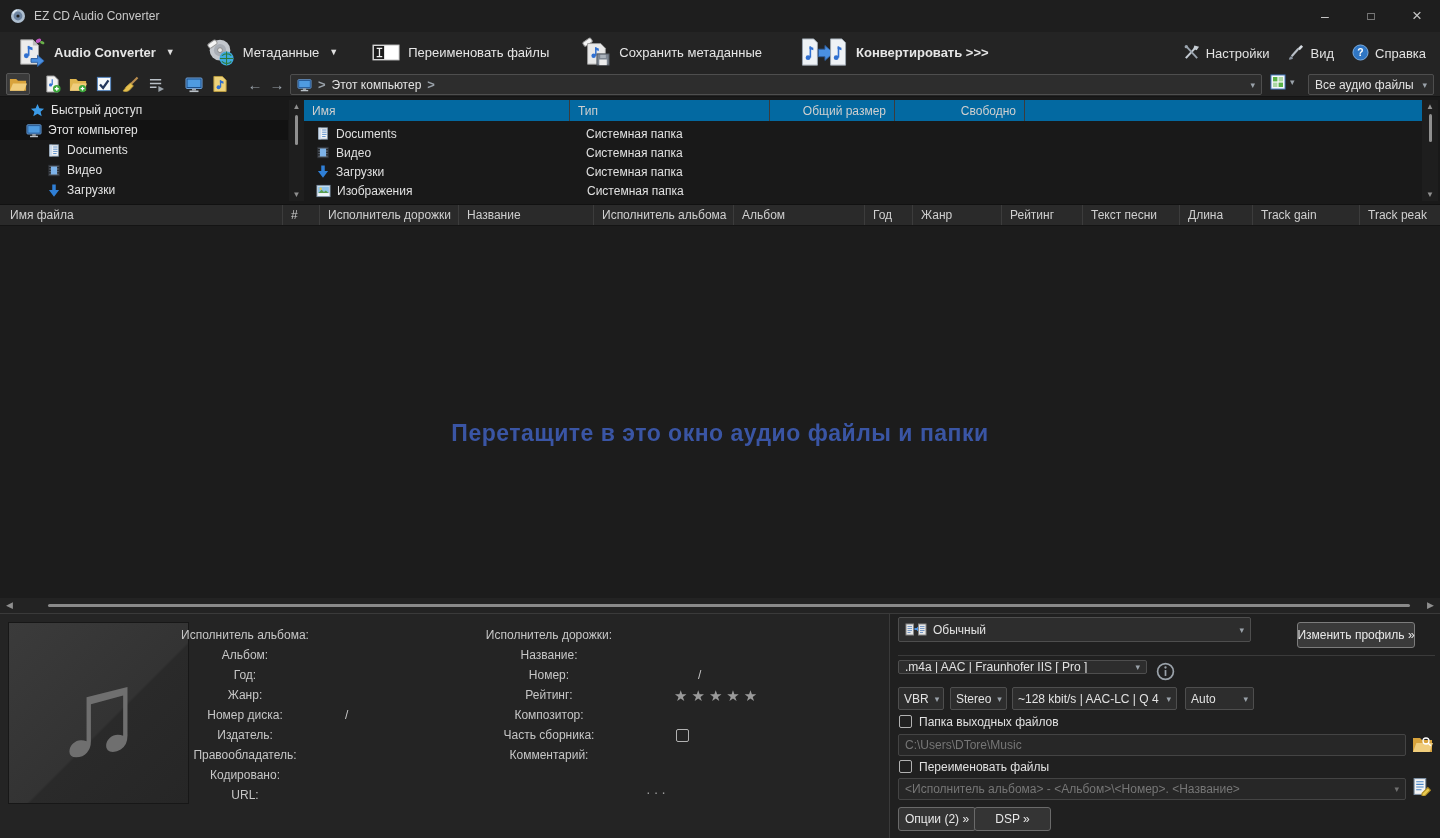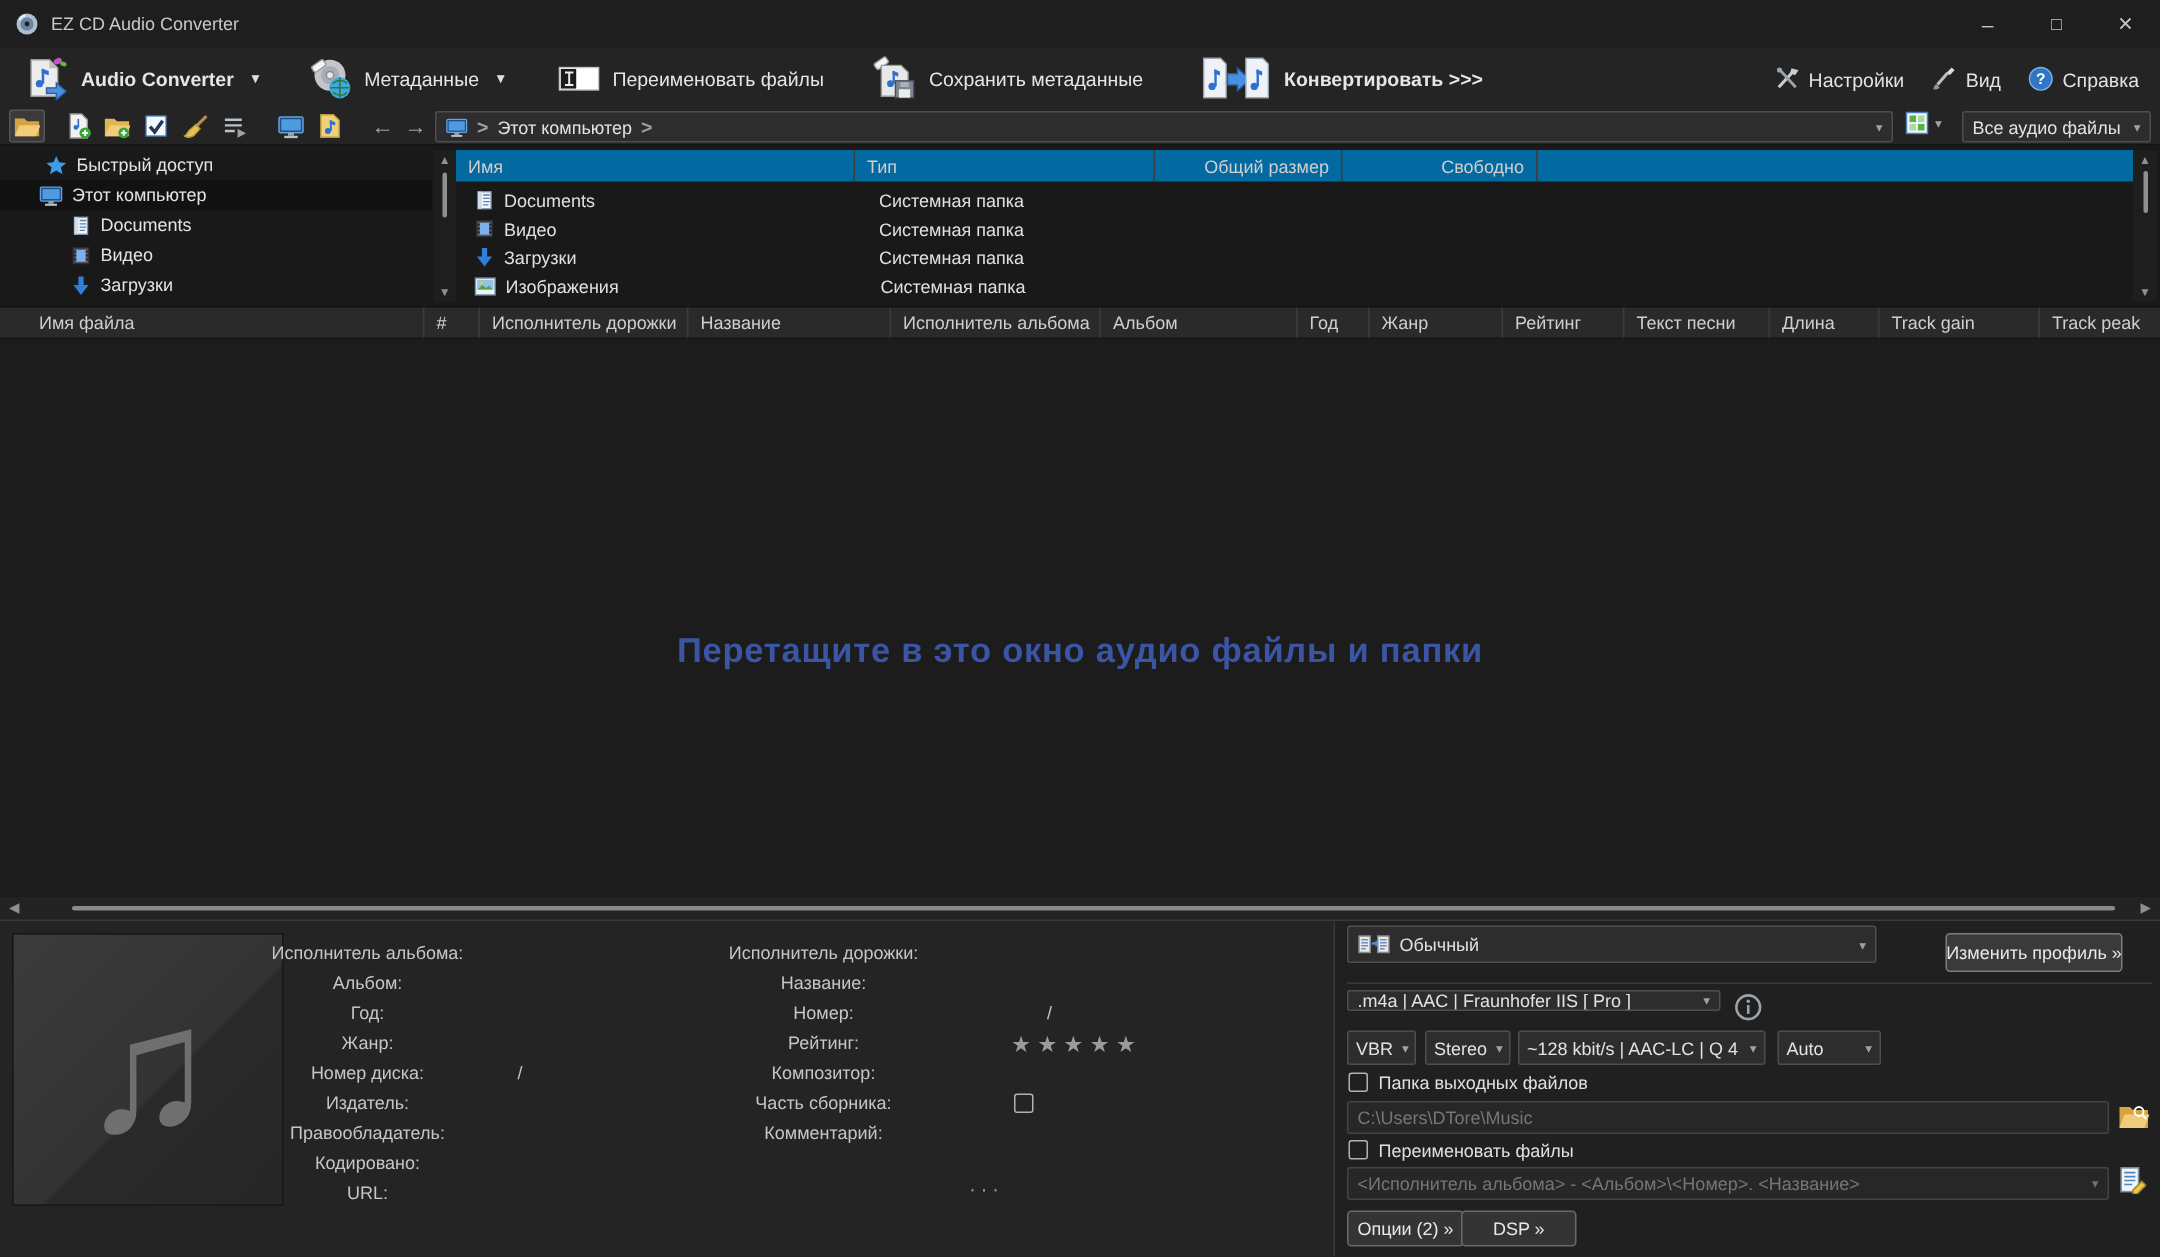--- a/index.html
+++ b/index.html
@@ -391,21 +391,21 @@
   </div>
 
   <div class="scroll-v" style="left:1422px;top:3px;width:16px;height:101px">
     <span>▲</span>
     <span>▼</span>
   </div>
   <div class="thumb-v" style="left:1429px;top:17px;height:28px"></div>
 </div>
 
 <div class="track-header">
-  <div class="hcell" style="width:283px;padding-left:26px">Имя файла</div>
+  <div class="hcell" style="width:283px;padding-left:10px">Имя файла</div>
   <div class="hcell" style="width:37px">#</div>
   <div class="hcell" style="width:139px">Исполнитель дорожки</div>
   <div class="hcell" style="width:135px">Название</div>
   <div class="hcell" style="width:140px">Исполнитель альбома</div>
   <div class="hcell" style="width:131px">Альбом</div>
   <div class="hcell" style="width:48px">Год</div>
   <div class="hcell" style="width:89px">Жанр</div>
   <div class="hcell" style="width:81px">Рейтинг</div>
   <div class="hcell" style="width:97px">Текст песни</div>
   <div class="hcell" style="width:73px">Длина</div>

